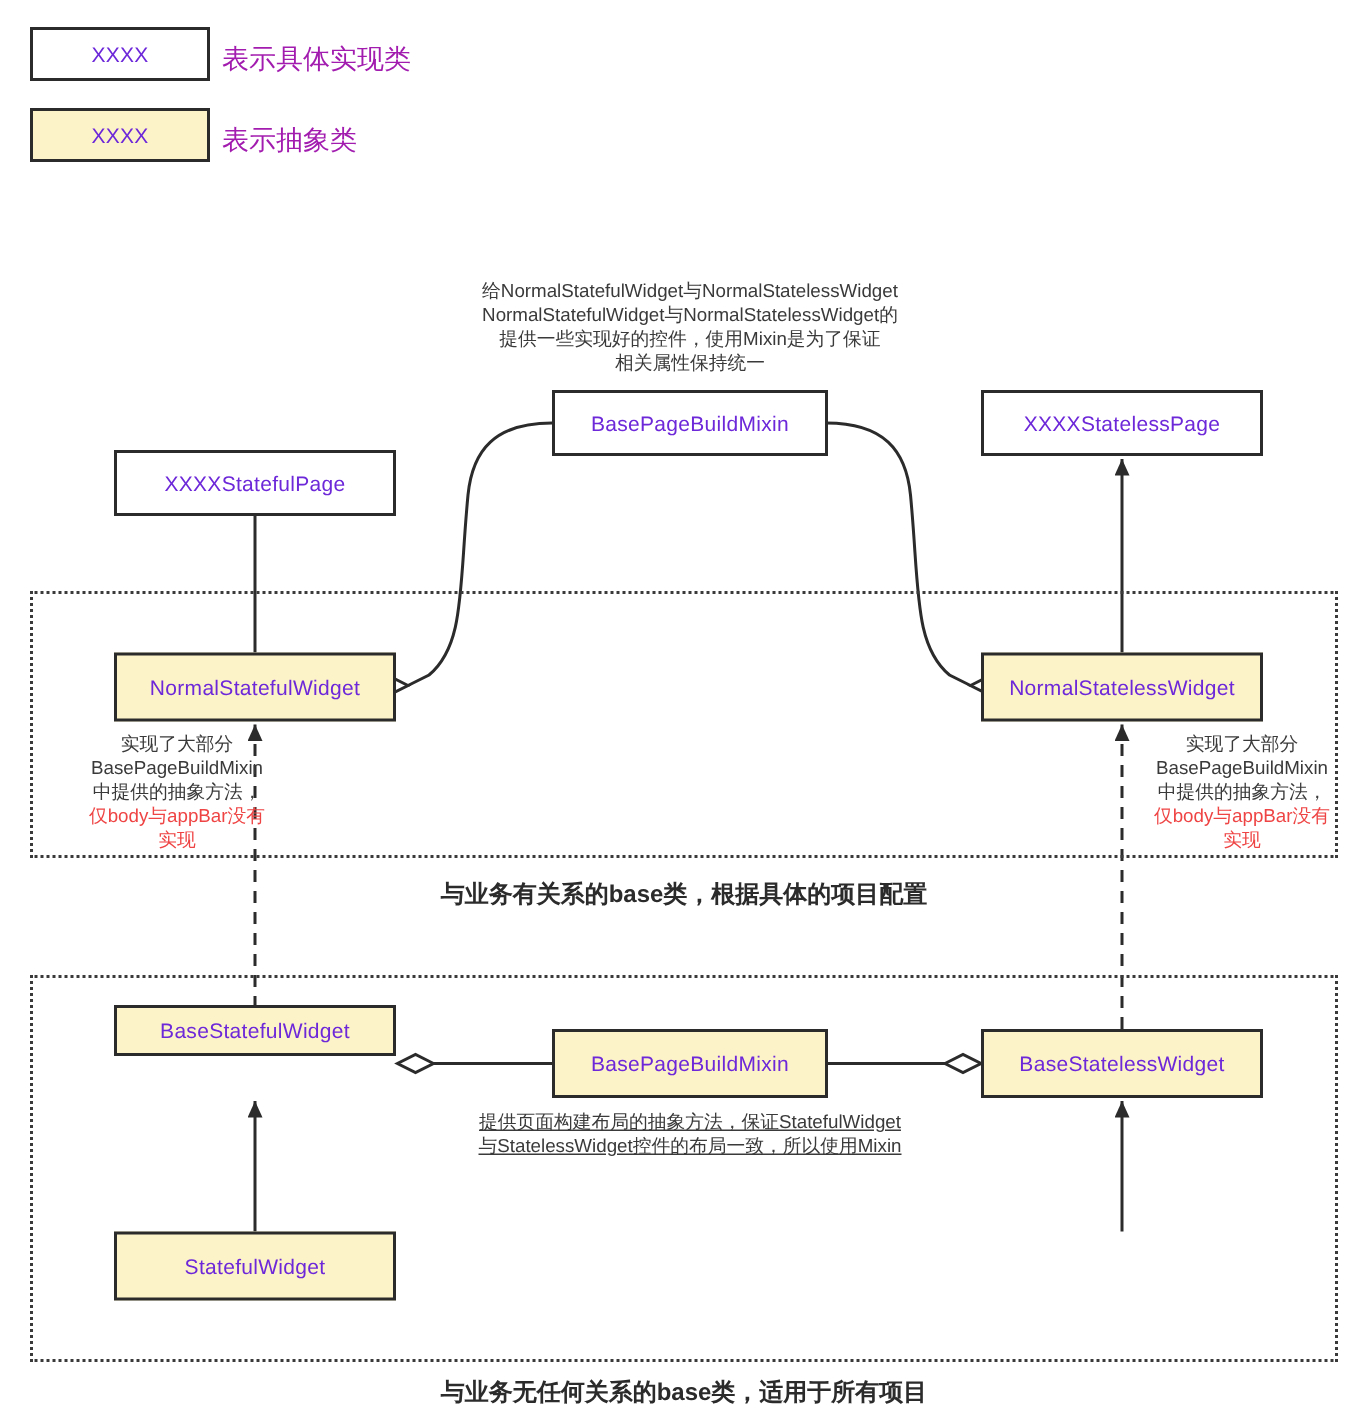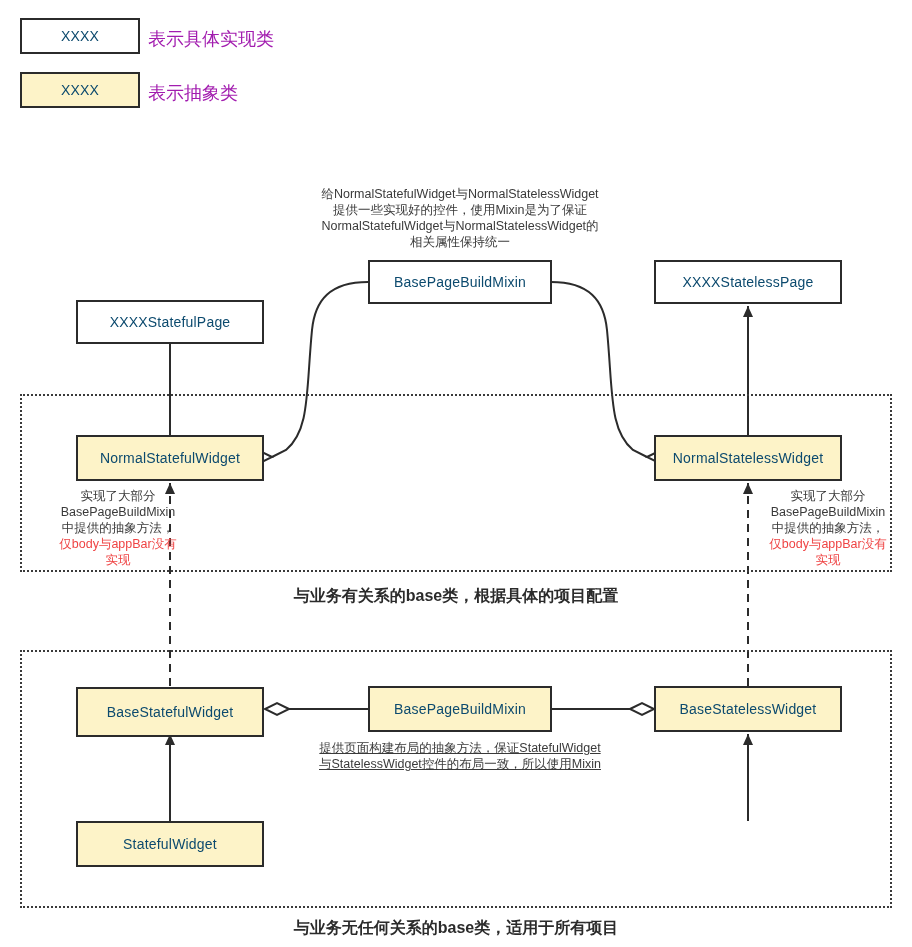--- a/index.html
+++ b/index.html
@@ -27,21 +27,21 @@
     pointer-events: none;
   }
   .node {
     position: absolute;
     box-sizing: border-box;
     border: 2px solid #2b2b2b;
     display: flex;
     align-items: center;
     justify-content: center;
     font-size: 14px;
-    color: #0c4a6e;
+    color: #6d28d9;
     letter-spacing: .2px;
     background: #ffffff;
     z-index: 3;
   }
   .node.abstract {
     background: #fdf3c8;
   }
   .legend-label {
     position: absolute;
     font-size: 18px;
@@ -118,22 +118,22 @@
   </div>
   <div class="legend-label" style="left:148px; top:27px;"><span>表示具体实现类</span></div>
 
   <div class="node abstract" style="left:20px; top:72px; width:120px; height:36px;">
     <span>XXXX</span>
   </div>
   <div class="legend-label" style="left:148px; top:81px;"><span>表示抽象类</span></div>
 
   <div class="note" style="left:280px; top:186px; width:360px;">
     <div>给NormalStatefulWidget与NormalStatelessWidget</div>
+    <div>NormalStatefulWidget与NormalStatelessWidget的</div>
     <div>提供一些实现好的控件，使用Mixin是为了保证</div>
-    <div>NormalStatefulWidget与NormalStatelessWidget的</div>
     <div>相关属性保持统一</div>
   </div>
 
   <div class="node" style="left:76px; top:260px; width:188px; height:44px;margin-top:40px;">
     <span>XXXXStatefulPage</span>
   </div>
 
   <div class="node" style="left:368px; top:260px; width:184px; height:44px;">
     <span>BasePageBuildMixin</span>
   </div>
@@ -167,21 +167,21 @@
     <div class="red">仅body与appBar没有</div>
     <div class="red">实现</div>
   </div>
 
   <div class="group-caption" style="left:0px; top:586px; width:912px;">
     <span>与业务有关系的base类，根据具体的项目配置</span>
   </div>
 
   <div class="group-box" style="left:20px; top:650px; width:872px; height:258px;"></div>
 
-  <div class="node abstract" style="left:76px; top:687px; width:188px; height:50px;">
+  <div class="node abstract" style="left:76px; top:670px; width:188px; height:34px;">
     <span>BaseStatefulWidget</span>
   </div>
 
   <div class="node abstract" style="left:368px; top:686px; width:184px; height:46px;">
     <span>BasePageBuildMixin</span>
   </div>
 
   <div class="node abstract" style="left:654px; top:686px; width:188px; height:46px;">
     <span>BaseStatelessWidget</span>
   </div>

